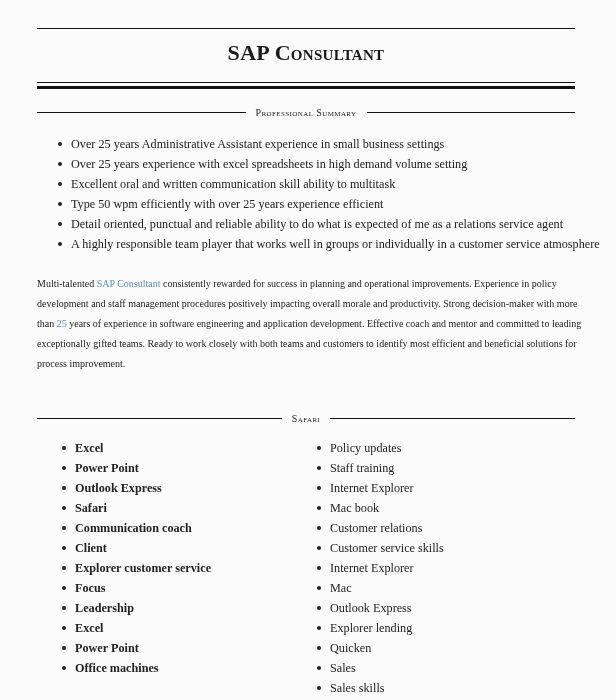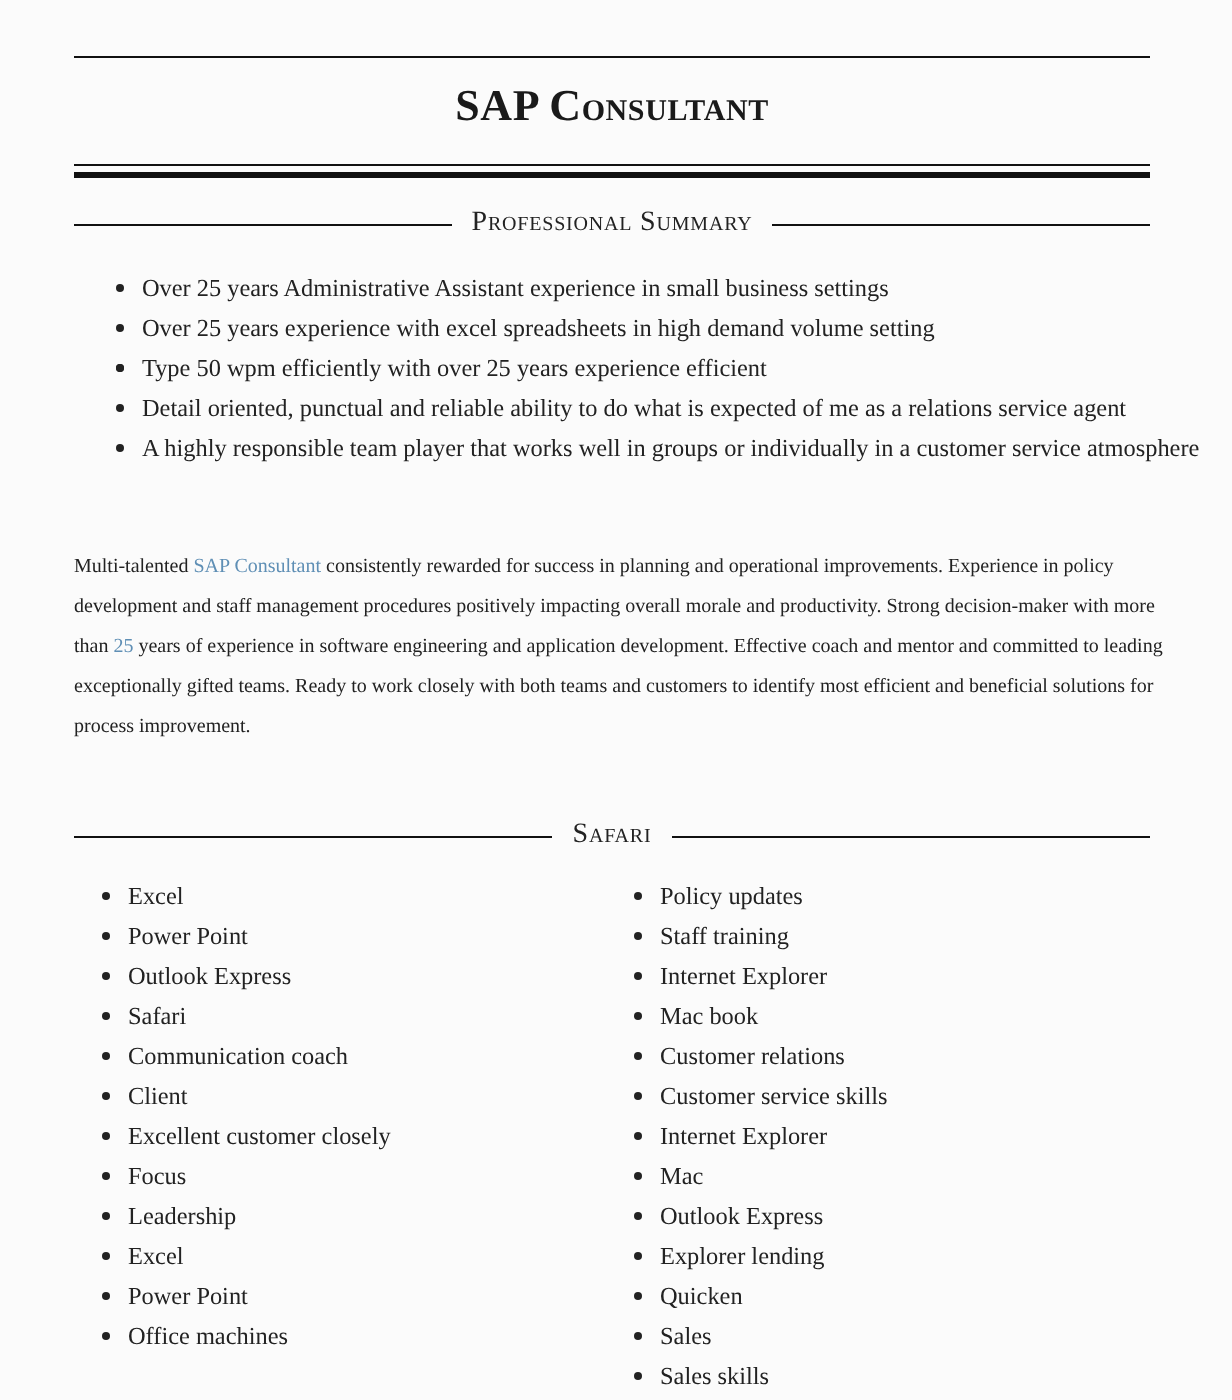--- a/index.html
+++ b/index.html
@@ -63,21 +63,21 @@
     display: flex;
     align-items: center;
   }
   .section-header .line {
     flex: 1;
     border-top: 1px solid #111;
     height: 0;
   }
   .section-header .label {
     padding: 0 10px;
-    font-size: 14px;
+    font-size: 10px;
     font-variant: small-caps;
     letter-spacing: 0.4px;
     color: #222;
     white-space: nowrap;
   }
   .summary-list {
     position: absolute;
     left: 12px;
     top: 134px;
     width: 538px;
@@ -125,21 +125,21 @@
   }
   .skills-col li .bullet {
     position: absolute;
     left: 9px;
     top: 8px;
     width: 4px;
     height: 4px;
     border-radius: 50%;
     background: #222;
   }
-  .col-left { left: 5px; width: 260px; }
+  .col-left { left: 16px; width: 260px; font-weight: bold; }
   .col-right { left: 271px; width: 260px; }
 </style>
 </head>
 <body>
 
 <div class="page">
 
   <div class="rule-top"></div>
   <div class="title">SAP Consultant</div>
   <div class="rule-double-thin"></div>
@@ -147,42 +147,42 @@
 
   <div class="section-header" style="top:104px;">
     <div class="line"></div>
     <div class="label">Professional Summary</div>
     <div class="line"></div>
   </div>
 
   <ul class="summary-list">
     <li><span class="bullet"></span><span>Over 25 years Administrative Assistant experience in small business settings</span></li>
     <li><span class="bullet"></span><span>Over 25 years experience with excel spreadsheets in high demand volume setting</span></li>
-    <li><span class="bullet"></span></li>
+    <li><span class="bullet"></span><span>Excellent oral and written communication skill ability to multitask</span></li>
     <li><span class="bullet"></span><span>Type 50 wpm efficiently with over 25 years experience efficient</span></li>
     <li><span class="bullet"></span><span>Detail oriented, punctual and reliable ability to do what is expected of me as a relations service agent</span></li>
     <li><span class="bullet"></span><span>A highly responsible team player that works well in groups or individually in a customer service atmosphere</span></li>
   </ul>
 
   <div class="summary-para"><span>Multi-talented </span><span class="hl">SAP Consultant</span><span> consistently rewarded for success in planning and operational improvements. Experience in policy development and staff management procedures positively impacting overall morale and productivity. Strong decision-maker with more than </span><span class="hl">25</span><span> years of experience in software engineering and application development. Effective coach and mentor and committed to leading exceptionally gifted teams. Ready to work closely with both teams and customers to identify most efficient and beneficial solutions for process improvement.</span></div>
 
   <div class="section-header" style="top:410px;">
     <div class="line"></div>
     <div class="label">Safari</div>
     <div class="line"></div>
   </div>
 
   <ul class="skills-col col-left">
     <li><span class="bullet"></span><span>Excel</span></li>
     <li><span class="bullet"></span><span>Power Point</span></li>
     <li><span class="bullet"></span><span>Outlook Express</span></li>
     <li><span class="bullet"></span><span>Safari</span></li>
     <li><span class="bullet"></span><span>Communication coach</span></li>
     <li><span class="bullet"></span><span>Client</span></li>
-    <li><span class="bullet"></span><span>Excellent customer closely</span></li>
+    <li><span class="bullet"></span><span>Explorer customer service</span></li>
     <li><span class="bullet"></span><span>Focus</span></li>
     <li><span class="bullet"></span><span>Leadership</span></li>
     <li><span class="bullet"></span><span>Excel</span></li>
     <li><span class="bullet"></span><span>Power Point</span></li>
     <li><span class="bullet"></span><span>Office machines</span></li>
   </ul>
 
   <ul class="skills-col col-right">
     <li><span class="bullet"></span><span>Policy updates</span></li>
     <li><span class="bullet"></span><span>Staff training</span></li>

